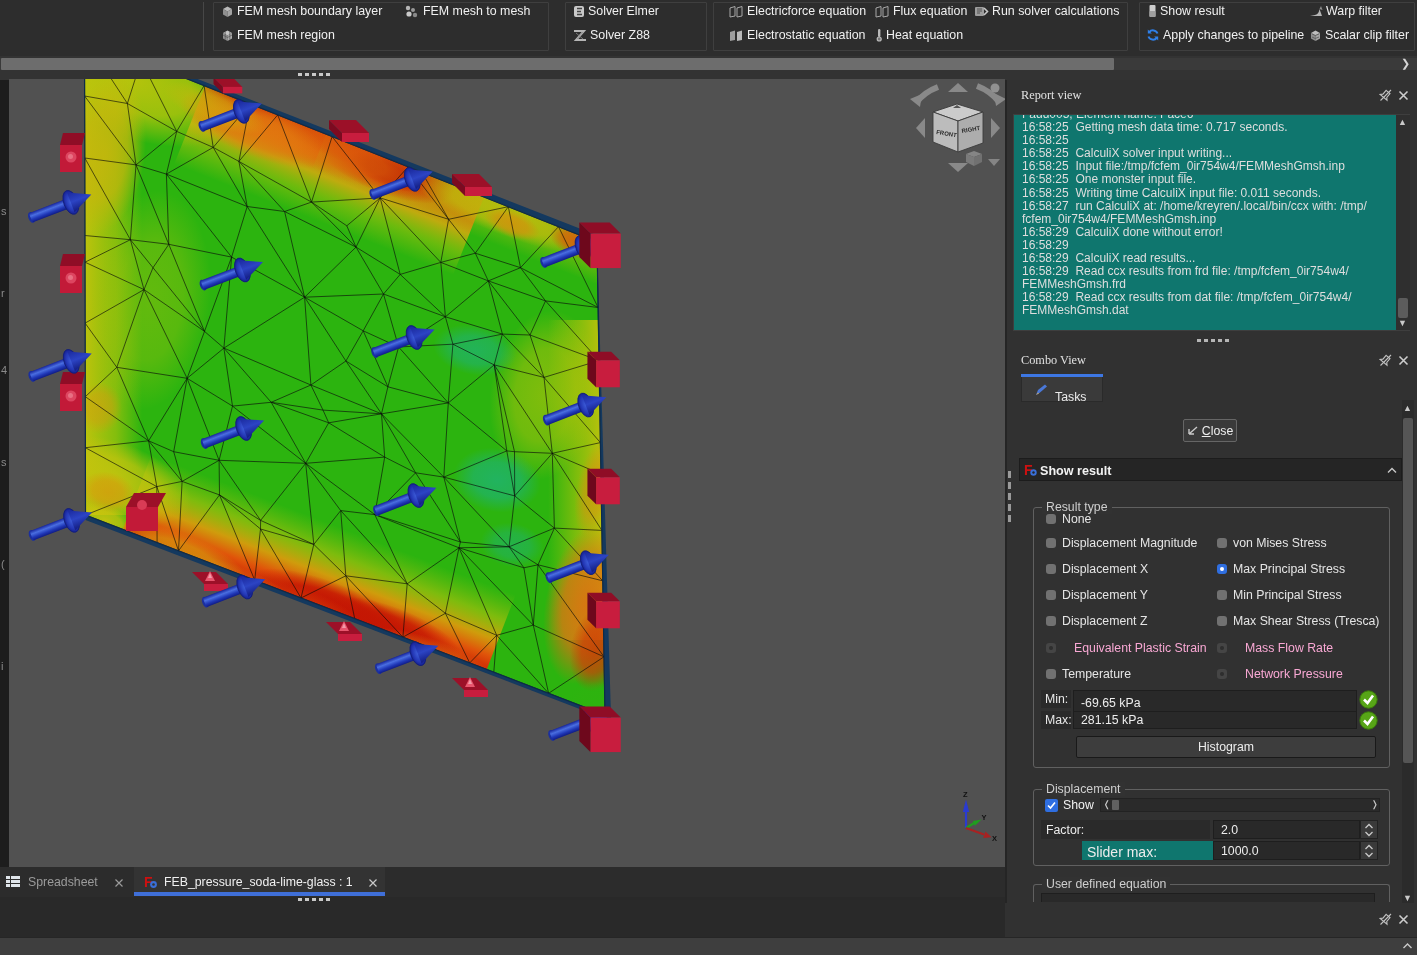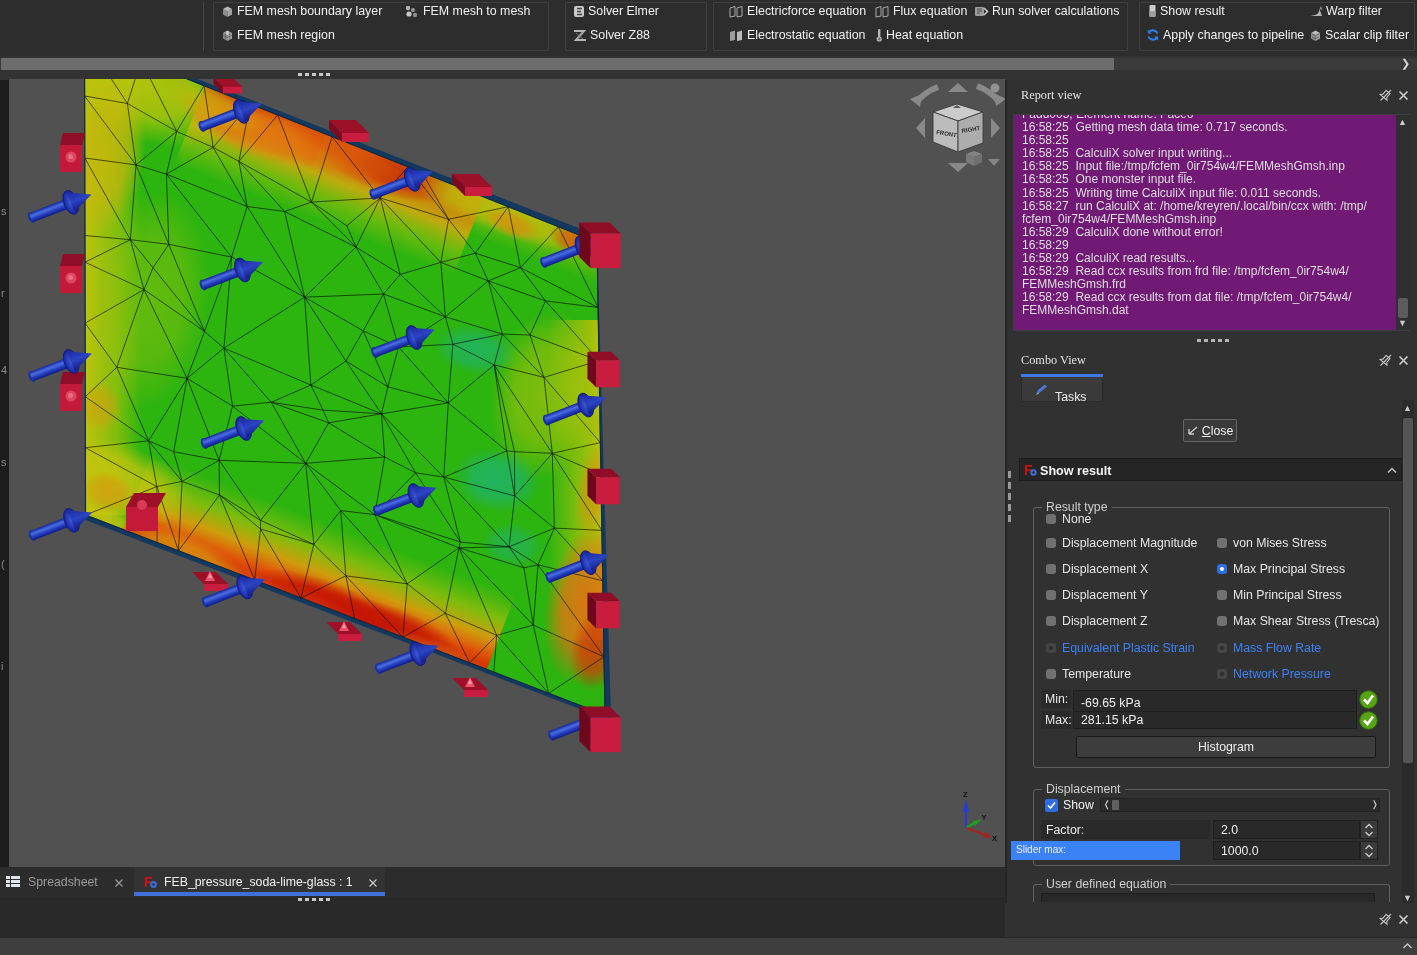--- a/index.html
+++ b/index.html
@@ -7,21 +7,21 @@
 .txt { color:#efefef; font-size:12.3px; white-space:nowrap; }
 .ttl { color:#e2e2e2; font-size:12.3px;font-family:Liberation Serif, serif; }
 .grp { position:absolute; top:2px; height:49px; border:1px solid #3f3f3f; border-radius:1px; }
 .tbtn { position:absolute; height:20px; display:flex; align-items:center; color:#f0f0f0; font-size:12.4px; }
 .radio { position:absolute; width:10px; height:10px; border-radius:3px; background:#717171; }
 .radio.on { background:#2f6ee0; }
 .radio.on::after { content:""; position:absolute; left:3px; top:3px; width:4px; height:4px; border-radius:2px; background:#fff; }
 .radio.dis { background:#454545; }
 .radio.dis::after { content:""; position:absolute; left:3px; top:3px; width:4px; height:4px; border-radius:2px; background:#2e2e2e; }
 .rlab { position:absolute; font-size:12.3px; color:#e5e5e5; white-space:nowrap; }
-.rlab.dis { color:#3b82f6; }
+.rlab.dis { color:#f9a8d4;margin-left:12px; }
 .gbox { position:absolute; border:1px solid #606060; border-radius:3px; }
 .glab { position:absolute; font-size:12.3px; color:#cecece; background:#323232; padding:0 4px; }
 .field { position:absolute; background:#292929; border:1px solid #1e1e1e; color:#ededed; font-size:12.3px; display:flex; align-items:center; padding-left:7px; }
 </style></head>
 <body>
 
 <div class="abs" style="left:0;top:0;width:1417px;height:56px;background:#2d2d2d"></div>
 <div class="abs" style="left:203px;top:2px;width:1px;height:49px;background:#474747"></div>
 <div class="grp" style="left:213px;width:336px"></div>
 <div class="grp" style="left:565px;width:142px"></div>
@@ -628,21 +628,21 @@
 <div class="abs" style="left:1005px;top:80px;width:2px;height:875px;background:#252525"></div>
 <div class="abs ttl" style="left:1021px;top:88px">Report view</div>
 <svg class="abs" style="left:1379px;top:89px" width="14" height="13" viewBox="0 0 14 13">
     <path d="M4 2 L9 2 L9 7 L11 9 L2 9 L4 7 Z" fill="none" stroke="#c2c2c2" stroke-width="1.1" transform="rotate(40 6.5 6)"></path>
     <path d="M1.5 11.5 L12 1" stroke="#c2c2c2" stroke-width="1.1"></path>
   </svg>
 <svg class="abs" style="left:1398px;top:90px" width="11" height="11" viewBox="0 0 11 11">
     <path d="M1.5 1.5 L9.5 9.5 M9.5 1.5 L1.5 9.5" stroke="#cdcdcd" stroke-width="1.6"></path>
   </svg>
 <div class="abs" style="left:1013px;top:114px;width:1px;height:217px;background:#404040"></div>
-<div class="abs" style="left:1013px;top:114px;width:397px;height:217px;background:#701a75;border:1px solid #3e3e3e;overflow:hidden">
+<div class="abs" style="left:1013px;top:114px;width:397px;height:217px;background:#0f766e;border:1px solid #3e3e3e;overflow:hidden">
     <div style="color:#dedede;font-size:12px;line-height:13.1px;margin:-7px 0 0 8px;white-space:nowrap">
       <div>Fadd005, Element name: Face6</div>
       <div>16:58:25&nbsp;&nbsp;Getting mesh data time: 0.717 seconds.</div>
       <div>16:58:25</div>
       <div>16:58:25&nbsp;&nbsp;CalculiX solver input writing...</div>
       <div>16:58:25&nbsp;&nbsp;Input file:/tmp/fcfem_0ir754w4/FEMMeshGmsh.inp</div>
       <div>16:58:25&nbsp;&nbsp;One monster input file.</div>
       <div>16:58:25&nbsp;&nbsp;Writing time CalculiX input file: 0.011 seconds.</div>
       <div>16:58:27&nbsp;&nbsp;run CalculiX at: /home/kreyren/.local/bin/ccx with: /tmp/</div>
       <div>fcfem_0ir754w4/FEMMeshGmsh.inp</div>
@@ -755,21 +755,21 @@
 <div class="abs" style="left:1103px;top:799px;color:#c9c9c9;font-size:9px">❬</div>
 <div class="abs" style="left:1112px;top:800px;width:7px;height:10px;background:#606060;border-radius:1px"></div>
 <div class="abs" style="left:1371px;top:799px;color:#c9c9c9;font-size:9px">❭</div>
 <div class="abs" style="left:1041px;top:820px;width:169px;height:19px;background:#2a2a2a;color:#ececec;font-size:12.3px;padding:3px 0 0 5px">Factor:</div>
 <div class="field" style="left:1213px;top:820px;width:147px;height:19px">2.0</div>
 <div class="abs" style="left:1360px;top:820px;width:18px;height:19px;background:#3a3a3a;border:1px solid #222"></div>
 <svg class="abs" style="left:1364px;top:823px" width="10" height="14" viewBox="0 0 10 14">
     <path d="M1.5 5 L5 1.5 L8.5 5" stroke="#c9c9c9" stroke-width="1.3" fill="none"></path>
     <path d="M1.5 9 L5 12.5 L8.5 9" stroke="#c9c9c9" stroke-width="1.3" fill="none"></path>
   </svg>
-<div class="abs" style="left:1011px;top:841px;width:169px;height:19px;background:#3b82f6;color:#ececec;font-size:10px;padding:3px 0 0 5px">Slider max:</div>
+<div class="abs" style="left:1082px;top:841px;width:169px;height:19px;background:#0f766e;color:#ececec;font-size:14px;padding:3px 0 0 5px">Slider max:</div>
 <div class="field" style="left:1213px;top:841px;width:147px;height:19px">1000.0</div>
 <div class="abs" style="left:1360px;top:841px;width:18px;height:19px;background:#3a3a3a;border:1px solid #222"></div>
 <svg class="abs" style="left:1364px;top:844px" width="10" height="14" viewBox="0 0 10 14">
     <path d="M1.5 5 L5 1.5 L8.5 5" stroke="#c9c9c9" stroke-width="1.3" fill="none"></path>
     <path d="M1.5 9 L5 12.5 L8.5 9" stroke="#c9c9c9" stroke-width="1.3" fill="none"></path>
   </svg>
 <div class="abs" style="left:1033px;top:884px;width:357px;height:18px;border:1px solid #606060;border-bottom:none;border-radius:3px 3px 0 0"></div>
 <div class="glab" style="left:1042px;top:877px">User defined equation</div>
 <div class="abs" style="left:1041px;top:893px;width:334px;height:9px;background:#292929;border:1px solid #1e1e1e;border-bottom:none"></div>
 <div class="abs" style="left:1005px;top:903px;width:412px;height:34px;background:#313131"></div>

